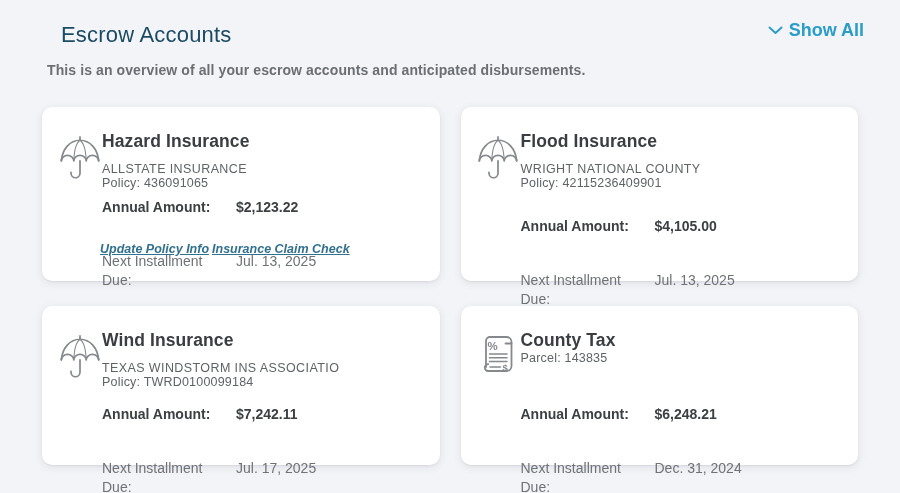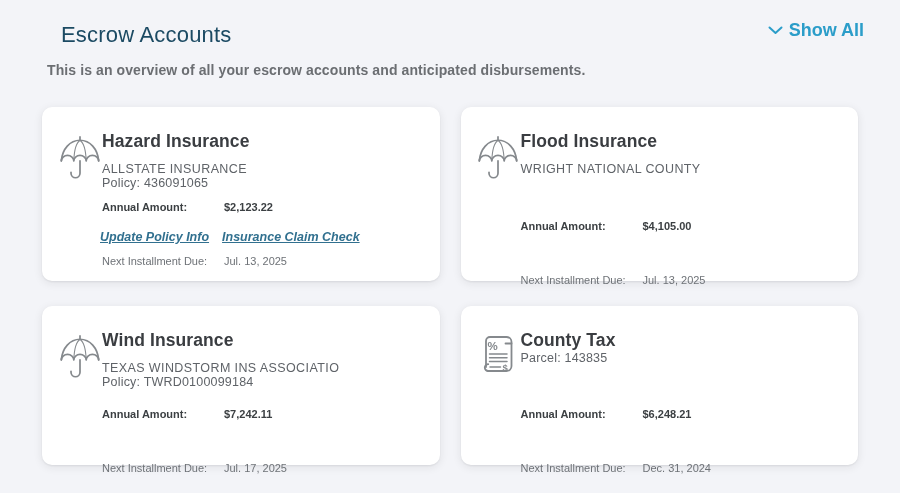--- a/index.html
+++ b/index.html
@@ -45,25 +45,25 @@
     color:#3a3d41; letter-spacing:0.1px;
   }
   .provider {
     margin-top:10px; font-size:12.5px; color:#5f6368; letter-spacing:0.4px;
   }
   .id-line { font-size:12.5px; color:#5f6368; letter-spacing:0.2px; }
   .info { position:absolute; left:60px; right:18px; }
   .card--hazard .info { top:91px; }
   .card--flood  .info { top:110px; }
   .card--row2   .info { top:99px; }
-  .info-row { display:flex; line-height:19px; font-size:11px; }
+  .info-row { display:flex; line-height:19px; font-size:14px;gap:12px; }
   .info-label { width:122px; flex:0 0 122px; }
   .row-annual { font-weight:700; color:#3c4043; }
   .row-next { color:#6e7277;margin-top:35px; }
-  .links { position:absolute; left:58px; top:123px; display:flex; gap:13px; }
+  .links { position:absolute; left:58px; top:135px; display:flex; gap:3px; }
   .link {
     font-size:12.5px; font-weight:700; font-style:italic;
     color:#31708f; text-decoration:underline; cursor:pointer;
   }
   svg { display:block; }
 </style>
 </head>
 <body>
 
 <header class="page-header">
@@ -122,20 +122,21 @@
           <path d="M23 4 v3.5"></path>
           <path d="M3.5 29 C4.5 16.5 12.5 7.5 23 7.5 C33.5 7.5 41.5 16.5 42.5 29"></path>
           <path d="M3.5 29 a6.5 5.6 0 0 1 13 0 a6.5 5.6 0 0 1 13 0 a6.5 5.6 0 0 1 13 0"></path>
           <path d="M16.5 29 C17 17 20 9.5 23 7.7 C26 9.5 29 17 29.5 29" stroke-width="1.1"></path>
           <path d="M23 29 v13 a4.7 4.7 0 0 1 -9.4 0 v-1"></path>
         </svg>
       </div>
       <div class="card-titles">
         <h2 class="card-title">Flood Insurance</h2>
         <div class="provider">WRIGHT NATIONAL COUNTY</div>
+        <div class="id-line"><span>Policy:</span> <span>42115236409901</span></div>
       </div>
     </div>
     <div class="info">
       <div class="info-row row-annual">
         <span class="info-label">Annual Amount:</span>
         <span class="info-value">$4,105.00</span>
       </div>
       <div class="info-row row-next">
         <span class="info-label">Next Installment Due:</span>
         <span class="info-value">Jul. 13, 2025</span>

